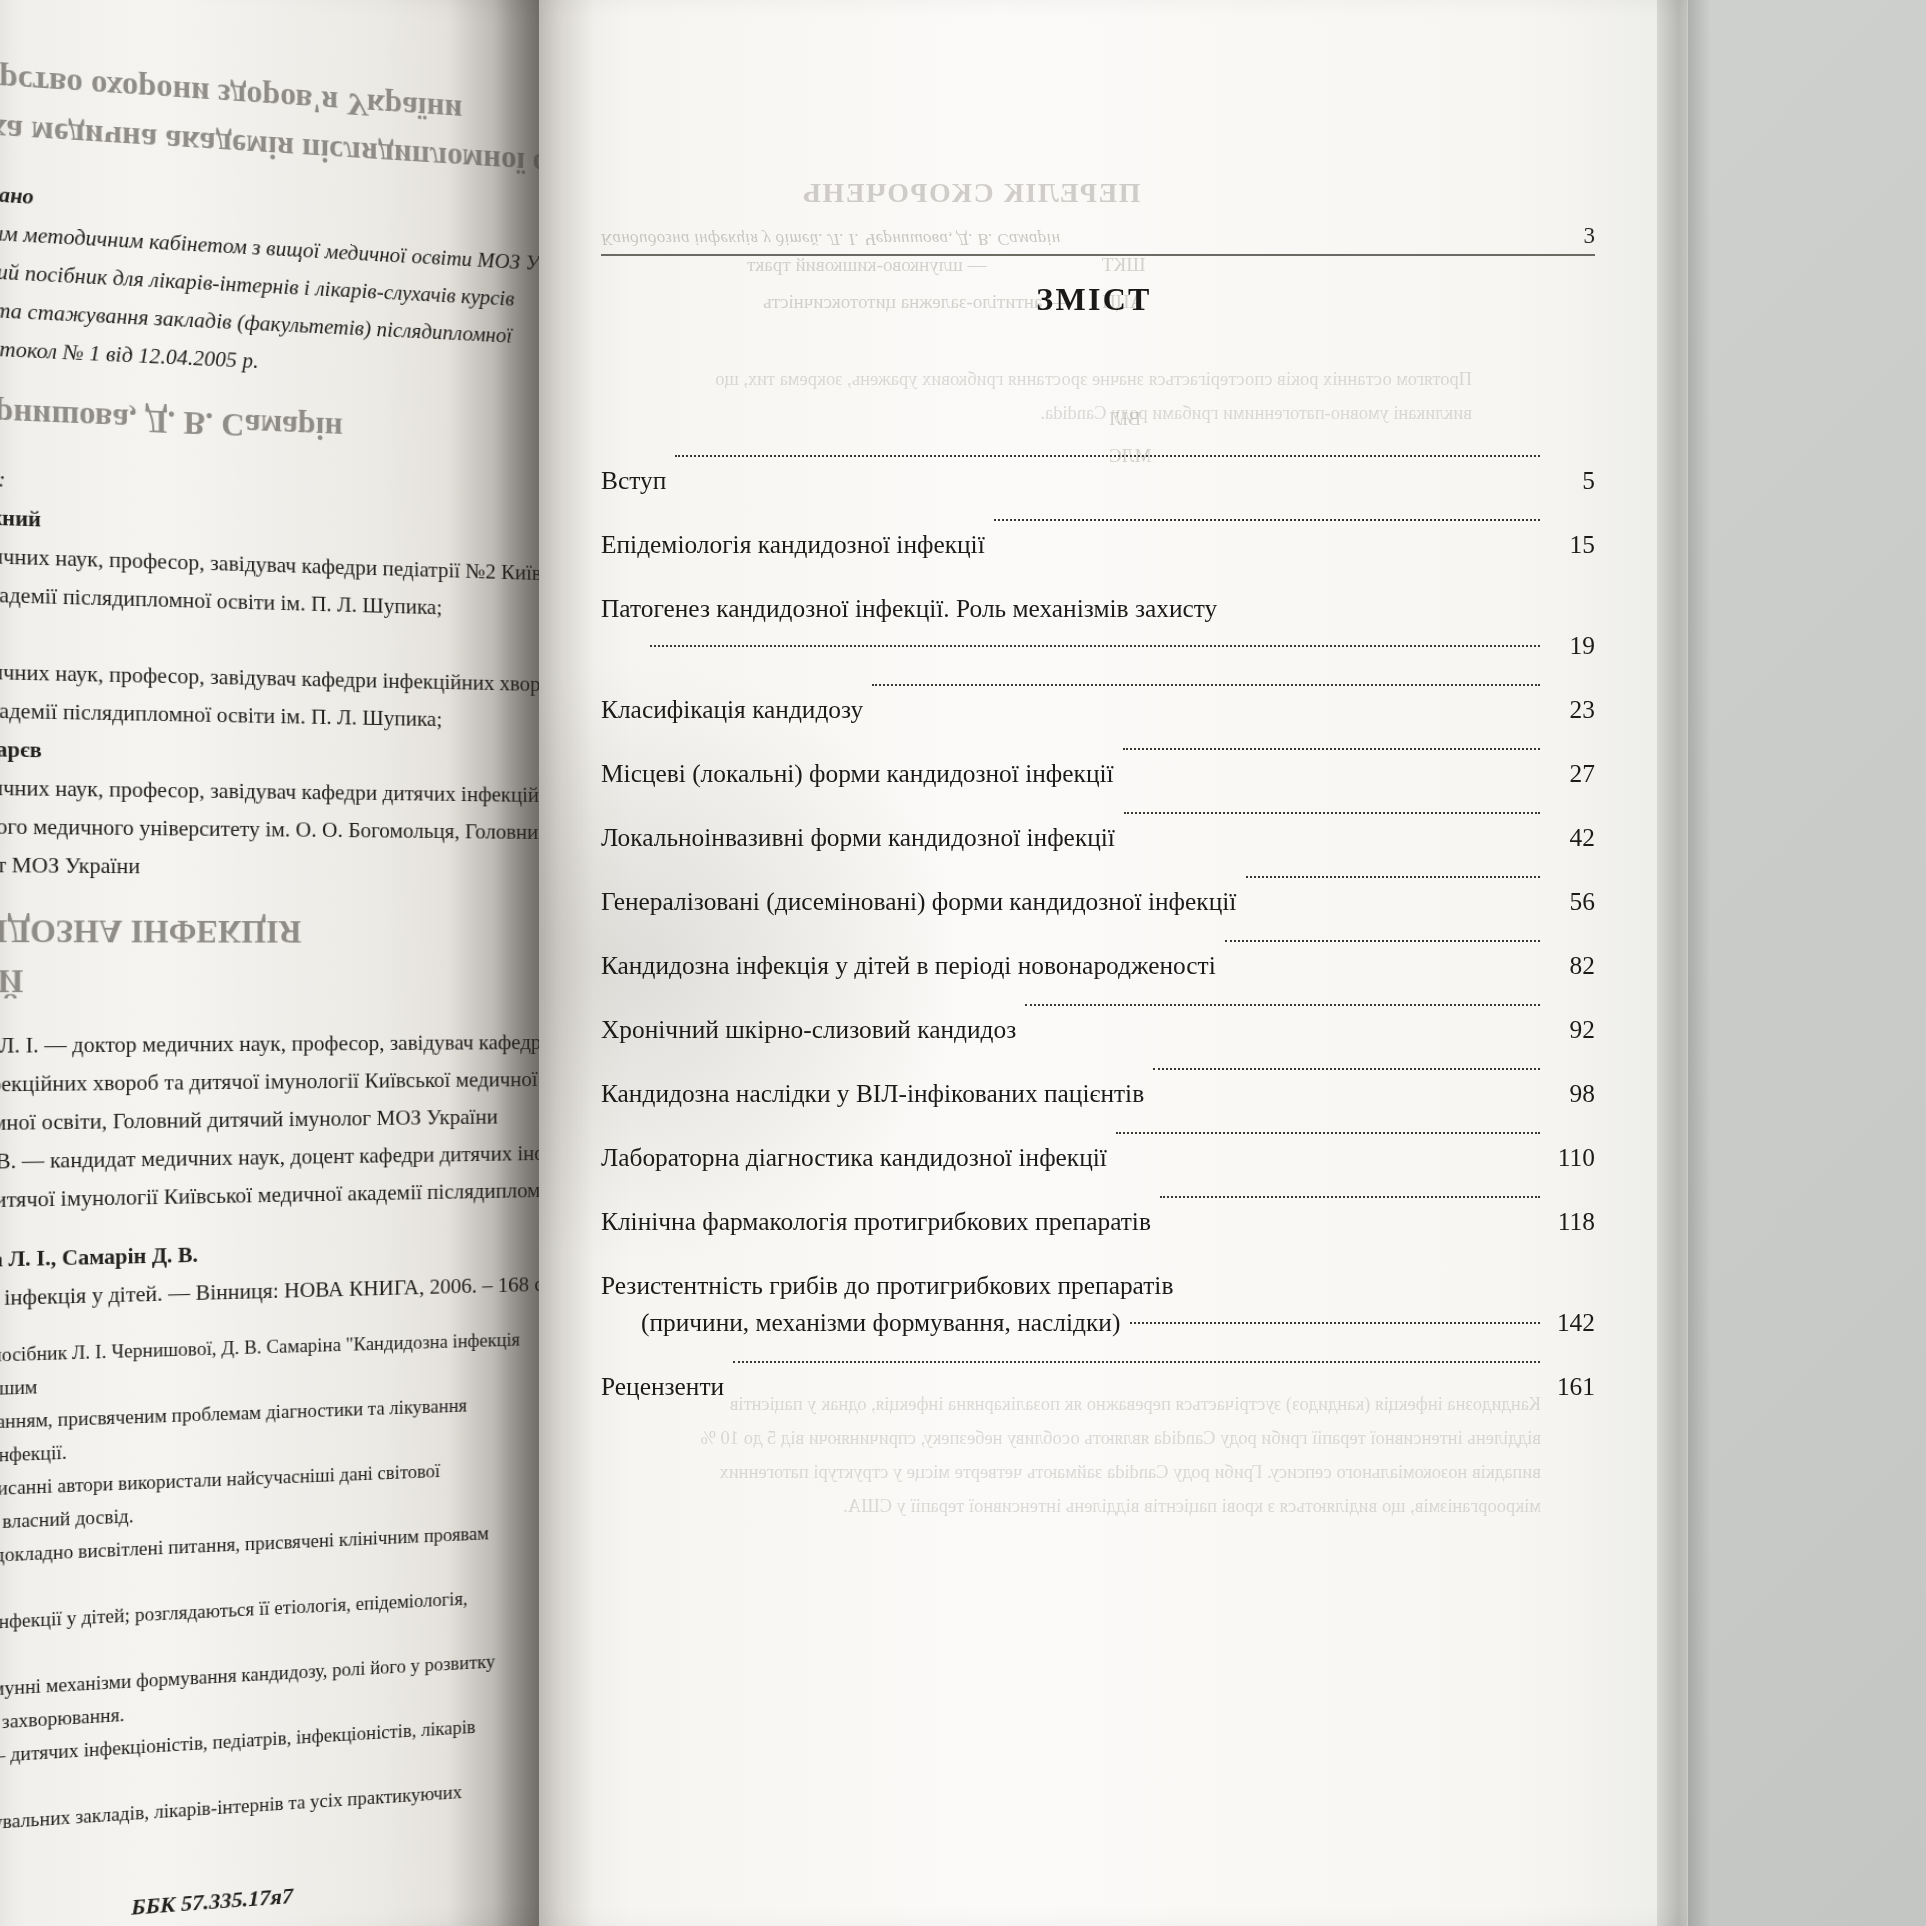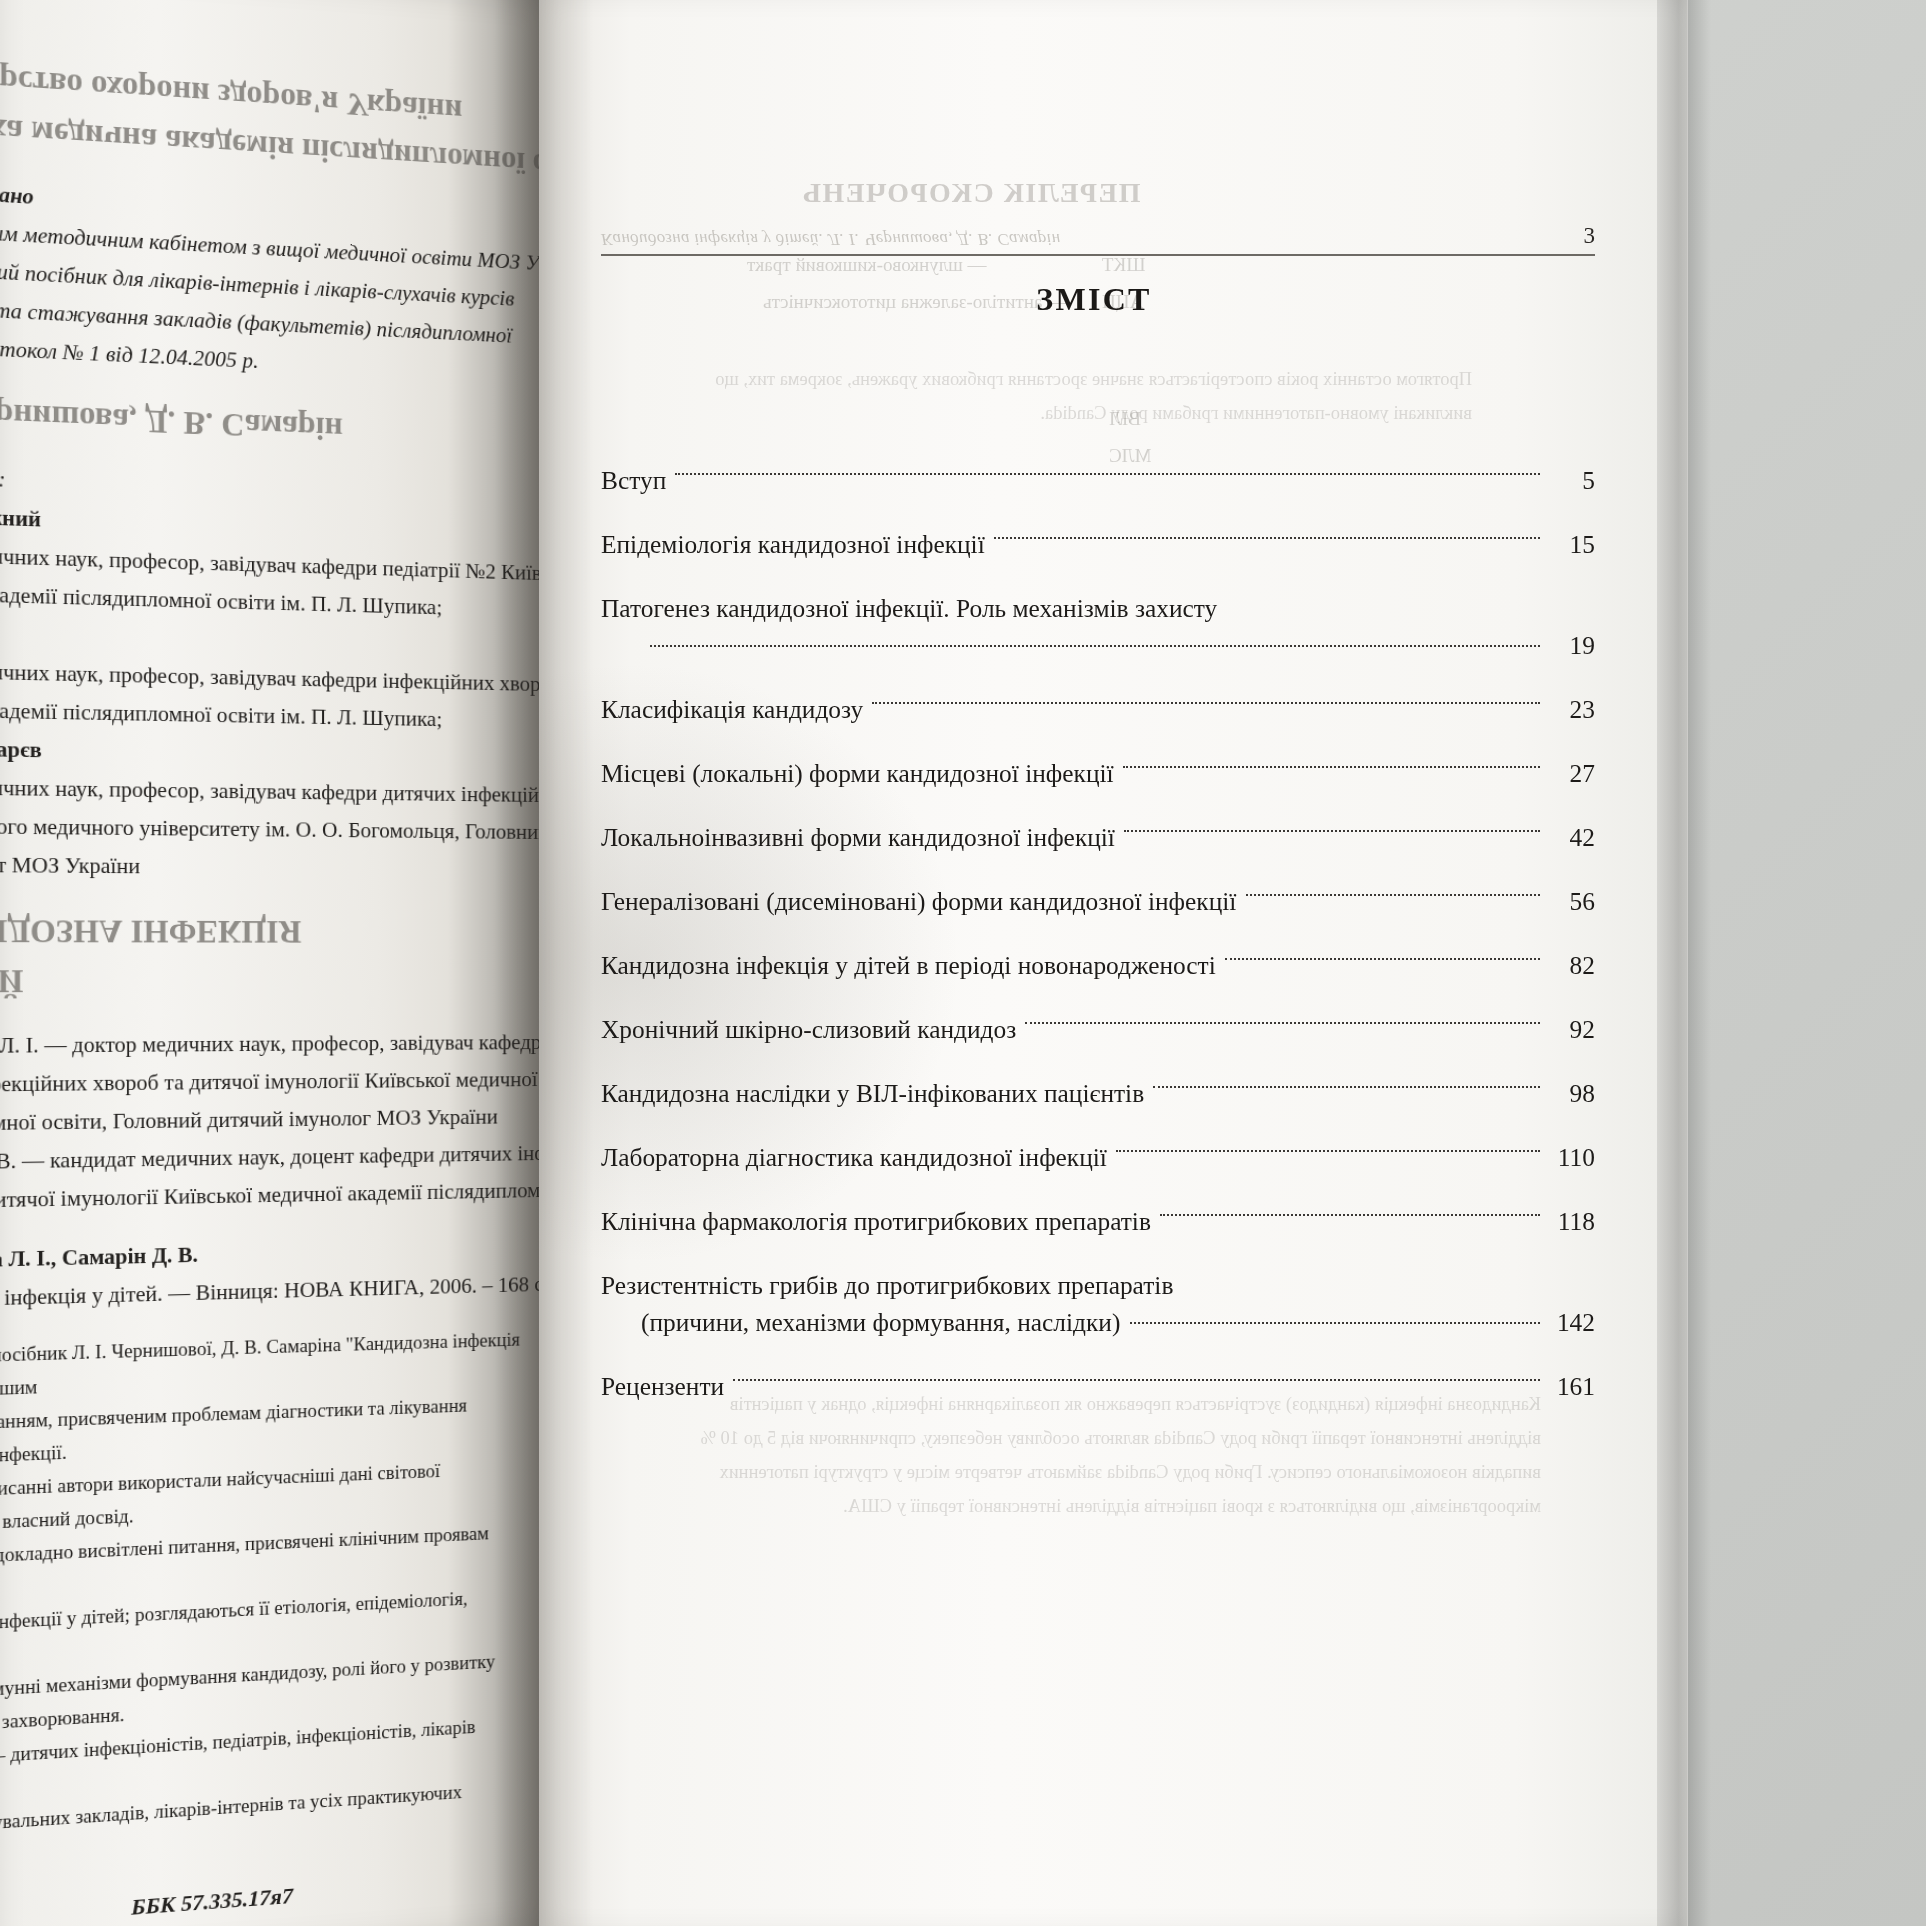--- a/index.html
+++ b/index.html
@@ -164,21 +164,21 @@
   }
 
   .entries {
     position: absolute;
     left: 31px;
     top: 462px;
     width: 994px;
   }
   .entry {
     display: flex;
-    align-items: center;
+    align-items: flex-start;
     font-size: 25.4px;
     color: #1d1b19;
     margin-bottom: 27px;
     line-height: 37px;
   }
   .entry .label { white-space: nowrap; }
   .entry .dots {
     flex: 1;
     margin: 0 9.2px;
     border-bottom: 2.3px dotted #3a3734;

